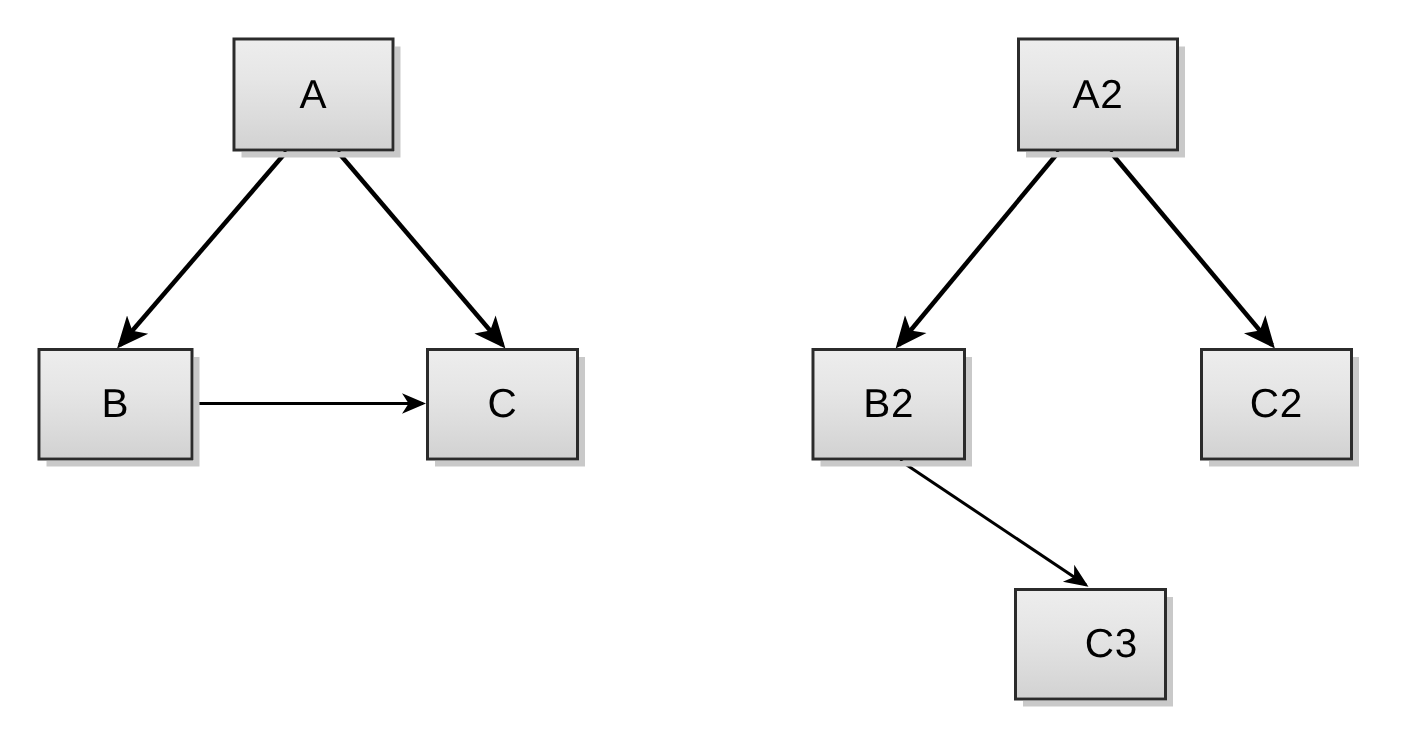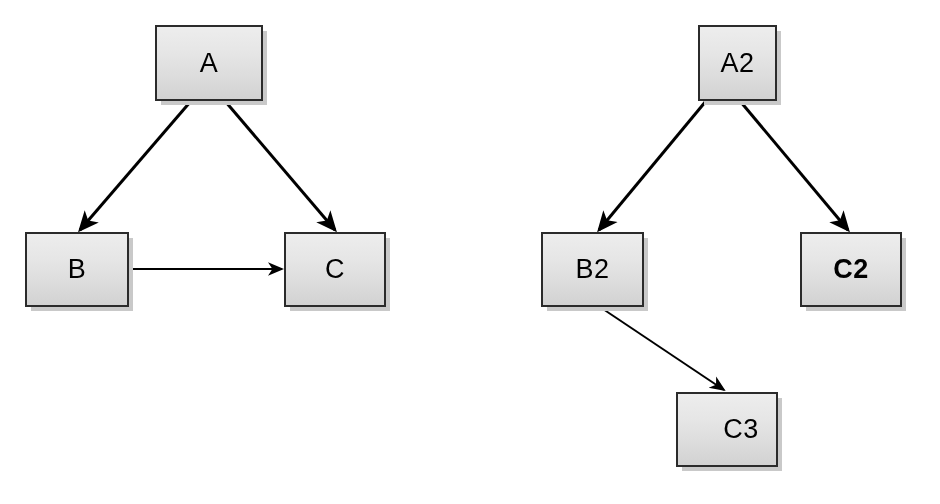--- a/index.html
+++ b/index.html
@@ -70,27 +70,27 @@
   <div id="nodes-group">
       <div class="node" style="left: 155px; top: 25px; width: 108px; height: 76px;">
         <span>A</span>
       </div>
       <div class="node" style="left: 25px; top: 232px; width: 104px; height: 75px;">
         <span>B</span>
       </div>
       <div class="node" style="left: 284px; top: 232px; width: 102px; height: 75px;">
         <span>C</span>
       </div>
-      <div class="node" style="left: 698px; top: 25px; width: 79px; height: 76px;">
+      <div class="node" style="left: 678px; top: 25px; width: 108px; height: 76px;">
         <span>A2</span>
       </div>
       <div class="node" style="left: 541px; top: 232px; width: 103px; height: 75px; align-items: center;">
         <span>B2</span>
       </div>
-      <div class="node" style="left: 800px; top: 232px; width: 102px; height: 75px; font-weight: bold;">
+      <div class="node" style="left: 800px; top: 232px; width: 102px; height: 75px;">
         <span>C2</span>
       </div>
       <div class="node" style="left: 676px; top: 392px; width: 102px; height: 75px; padding-left: 28px;">
         <span>C3</span>
       </div>
     </div>
 
 </div>
 
 </body></html>

